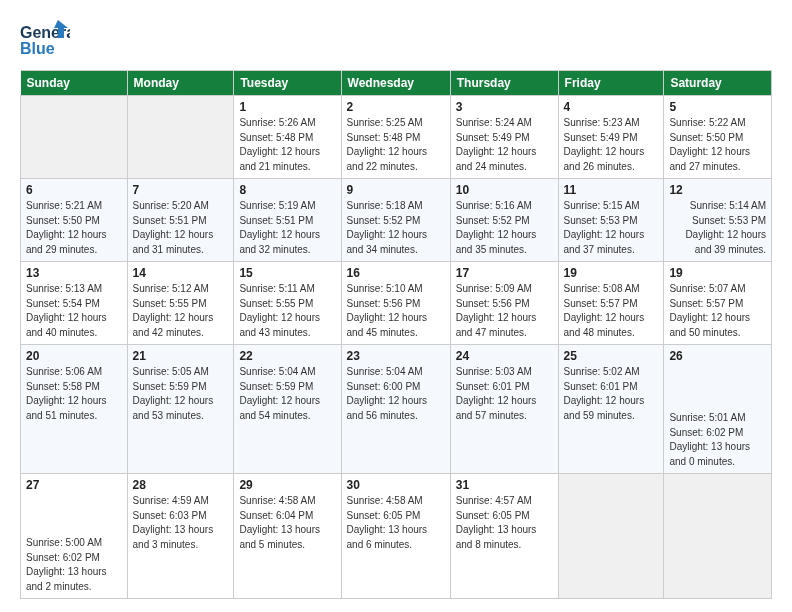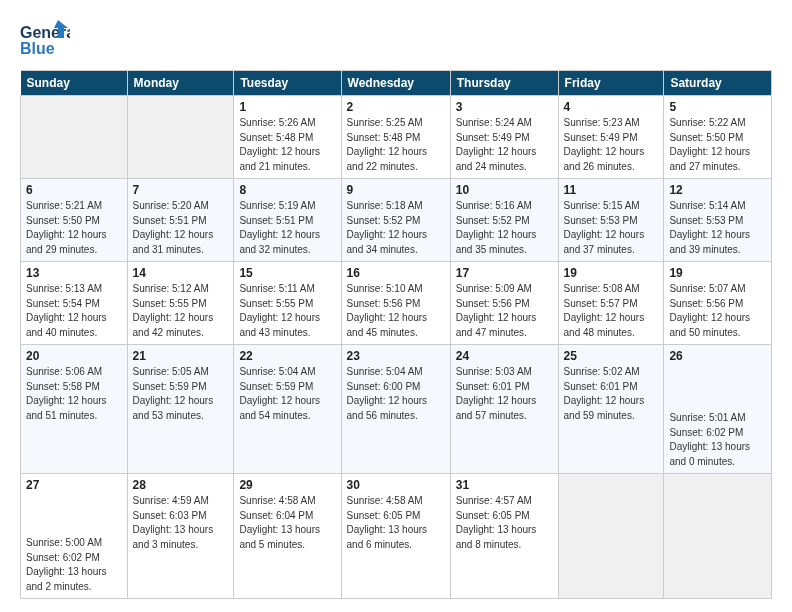--- a/index.html
+++ b/index.html
@@ -37,21 +37,21 @@
     .subtitle {
       font-size: 15px;
       color: #444;
     }
     table {
       width: 100%;
       border-collapse: collapse;
       font-size: 10px;
     }
     thead tr th {
-      background: #0c4a6e;
+      background: #15803d;
       color: #fff;
       text-align: left;
       padding: 5px 6px;
       font-size: 12px;
       font-weight: bold;
       border: 1px solid #ccc;
     }
     tbody tr td {
       border: 1px solid #ccc;
       vertical-align: top;
@@ -187,21 +187,21 @@
           </td>
           <td>
             <span class="day-num">11</span>
             <div class="day-info" style="white-space: pre-line;">Sunrise: 5:15 AM
 Sunset: 5:53 PM
 Daylight: 12 hours
 and 37 minutes.</div>
           </td>
           <td>
             <span class="day-num">12</span>
-            <div class="day-info" style="white-space: pre-line;">Sunrise: 5:14 AM
+            <div class="day-info" style="white-space: pre-line; text-align: right;">Sunrise: 5:14 AM
 Sunset: 5:53 PM
 Daylight: 12 hours
 and 39 minutes.</div>
           </td>
         </tr>
         <tr>
           <td>
             <span class="day-num">13</span>
             <div class="day-info" style="white-space: pre-line;">Sunrise: 5:13 AM
 Sunset: 5:54 PM
@@ -239,21 +239,21 @@
           <td>
             <span class="day-num">19</span>
             <div class="day-info" style="white-space: pre-line;">Sunrise: 5:08 AM
 Sunset: 5:57 PM
 Daylight: 12 hours
 and 48 minutes.</div>
           </td>
           <td>
             <span class="day-num">19</span>
             <div class="day-info" style="white-space: pre-line;">Sunrise: 5:07 AM
-Sunset: 5:56 PM
+Sunset: 5:57 PM
 Daylight: 12 hours
 and 50 minutes.</div>
           </td>
         </tr>
         <tr>
           <td>
             <span class="day-num">20</span>
             <div class="day-info" style="white-space: pre-line;">Sunrise: 5:06 AM
 Sunset: 5:58 PM
 Daylight: 12 hours

